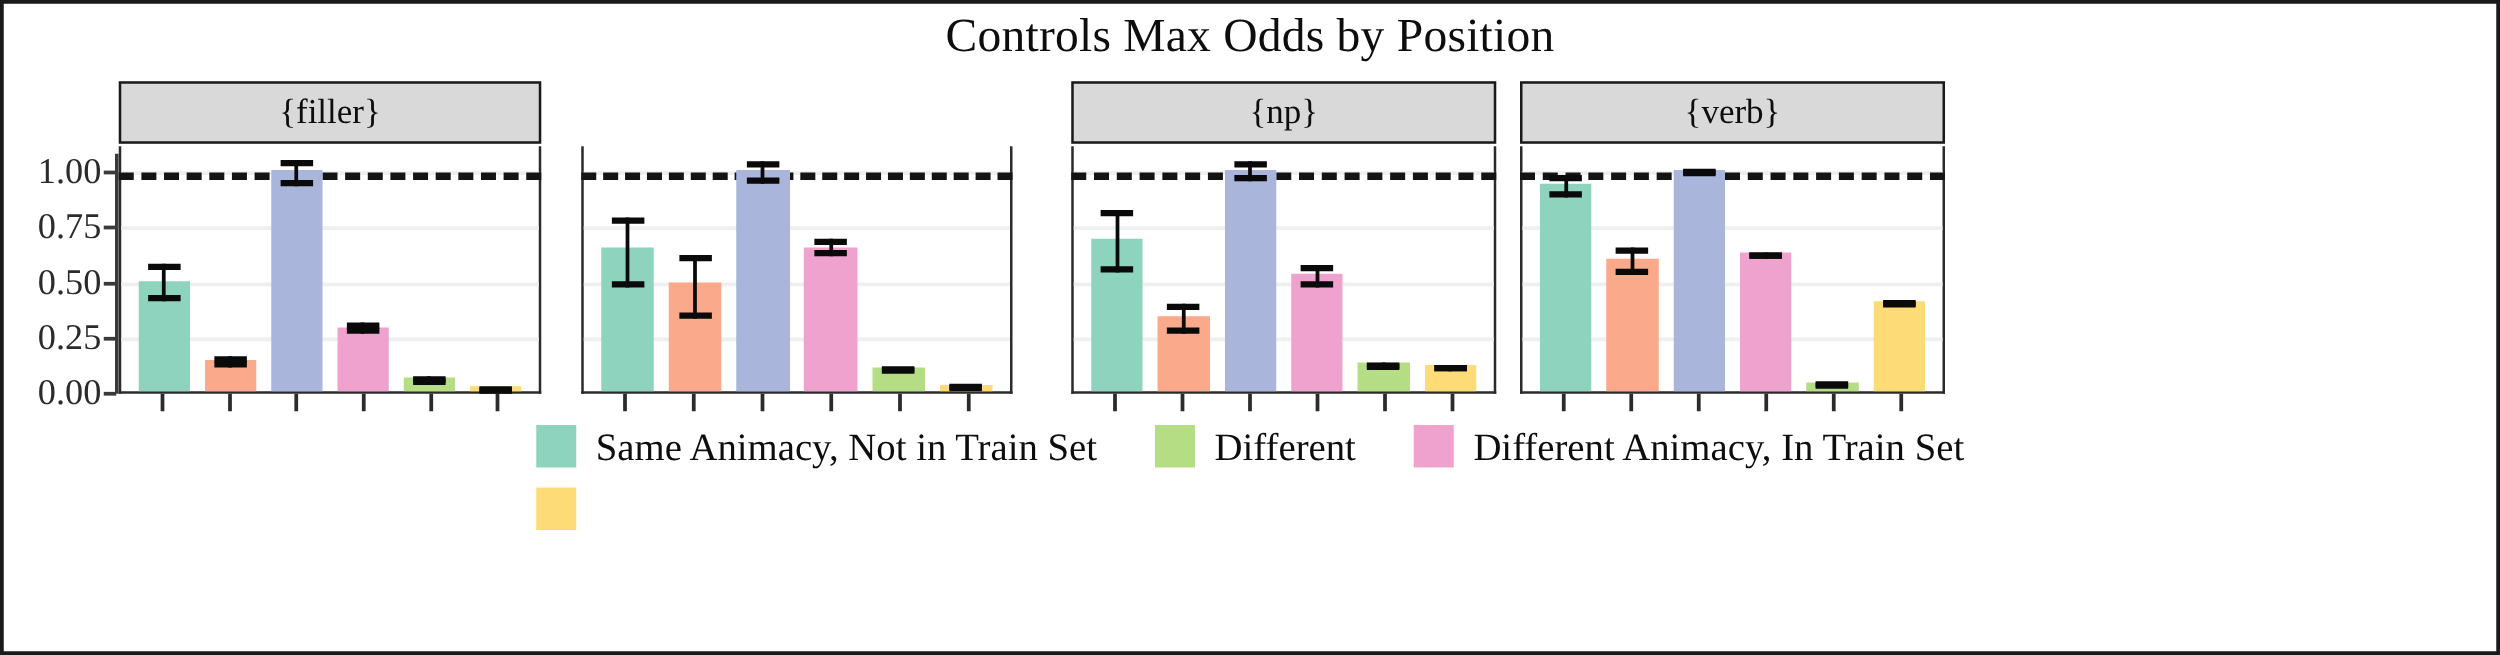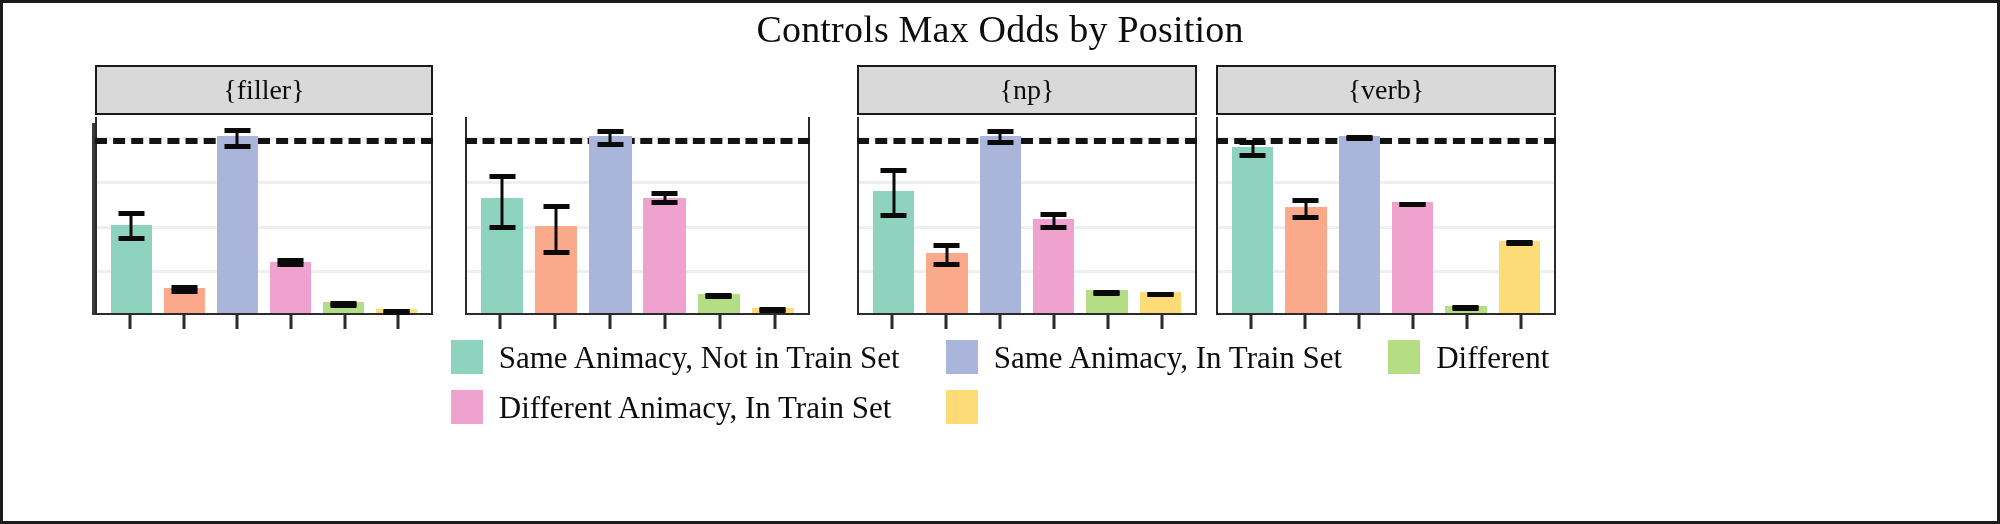--- a/index.html
+++ b/index.html
@@ -189,20 +189,32 @@
 </style>
 </head>
 <body>
 
 <div id="frame">
 
   <div id="chart-title">Controls Max Odds by Position</div>
 
   <div id="plot-area">
 
+    <div id="y-axis">
+        <div class="ytick" style="top: 73.2143px;">1.00</div>
+        <div class="ytick-mark" style="top: 73.2143px;"></div>
+        <div class="ytick" style="top: 117.411px;">0.75</div>
+        <div class="ytick-mark" style="top: 117.411px;"></div>
+        <div class="ytick" style="top: 161.607px;">0.50</div>
+        <div class="ytick-mark" style="top: 161.607px;"></div>
+        <div class="ytick" style="top: 205.804px;">0.25</div>
+        <div class="ytick-mark" style="top: 205.804px;"></div>
+        <div class="ytick" style="top: 250px;">0.00</div>
+        <div class="ytick-mark" style="top: 250px;"></div>
+      </div>
     <div id="y-axis-line"></div>
 
     <div id="panels-host">
         <div class="panel" style="left: 92px; width: 338px;">
           <div class="panel-strip">
             <span>{filler}</span>
           </div>
           <div class="panel-body">
             <div class="gridline" style="top: 20.2143px;"></div>
             <div class="gridline" style="top: 64.4107px;"></div>
@@ -384,24 +396,20 @@
 
   </div>
 
   <div id="legend">
     <div id="legend-grid">
         <div class="legend-item">
           <div class="legend-swatch" style="background: rgb(142, 211, 189);"></div>
           <div class="legend-label">Same Animacy, Not in Train Set</div>
         </div>
         <div class="legend-item">
-          <div class="legend-swatch" style="background: rgb(170, 181, 220);"></div>
-          <div class="legend-label">Same Animacy, In Train Set</div>
-        </div>
-        <div class="legend-item">
           <div class="legend-swatch" style="background: rgb(181, 221, 132);"></div>
           <div class="legend-label">Different</div>
         </div>
         <div class="legend-item">
           <div class="legend-swatch" style="background: rgb(239, 162, 206);"></div>
           <div class="legend-label">Different Animacy, In Train Set</div>
         </div>
         <div class="legend-item">
           <div class="legend-swatch" style="background: rgb(253, 220, 119);"></div>
         </div>

